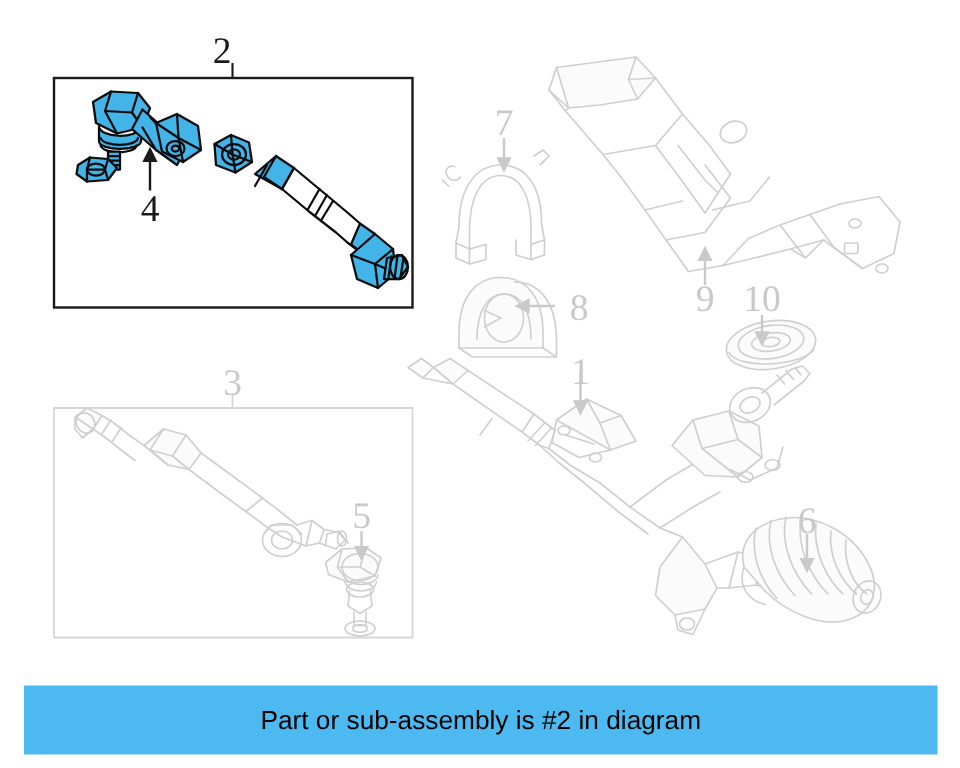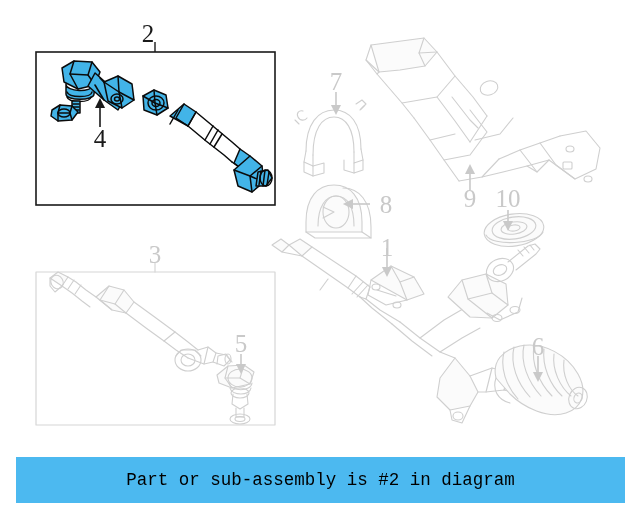--- a/index.html
+++ b/index.html
@@ -41,21 +41,21 @@
     width: 609px;
     height: 46px;
     background: #4cb9f0;
     display: flex;
     flex-direction: column;
     align-items: center;
     justify-content: center;
     box-sizing: border-box;
   }
   .banner-line {
-    font-family: Liberation Mono, monospace;
+    font-family: Liberation Sans, sans-serif;
     font-size: 17.5px;
     color: #000000;
     line-height: 21px;
     white-space: nowrap;
   }
 </style>
 </head>
 <body>
 
 <div id="diagram-root">

